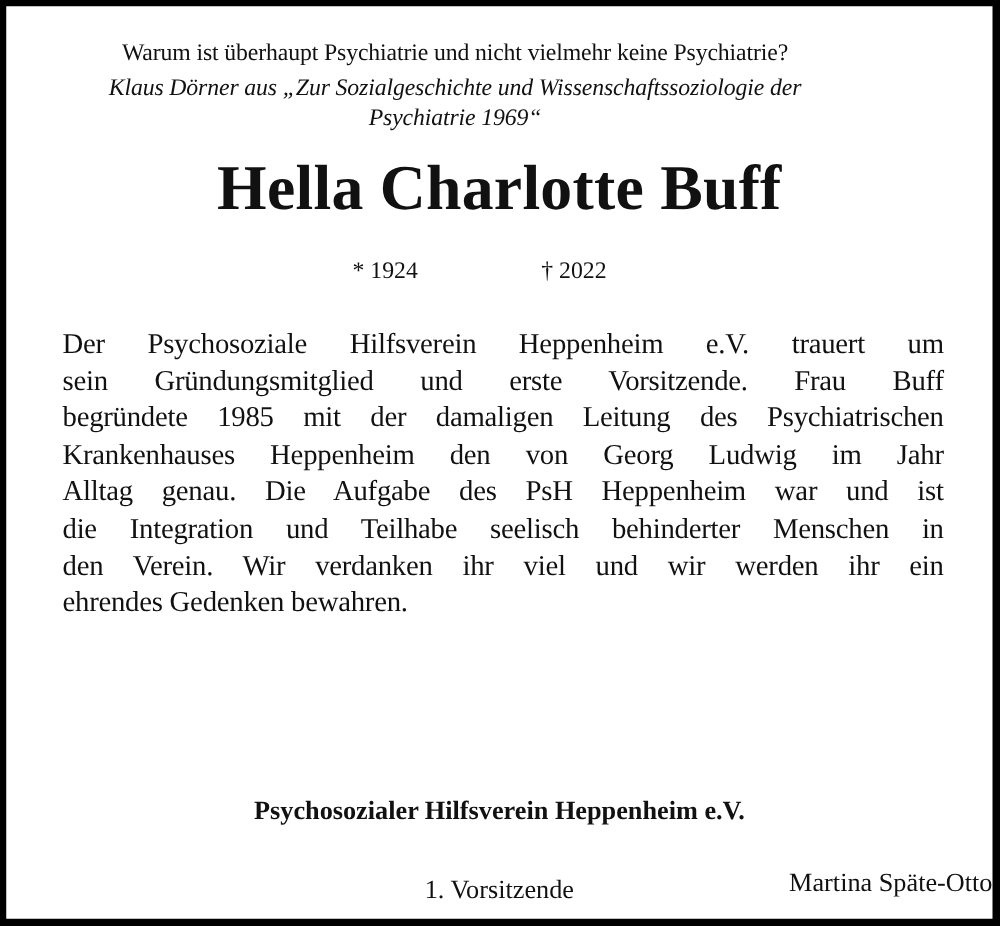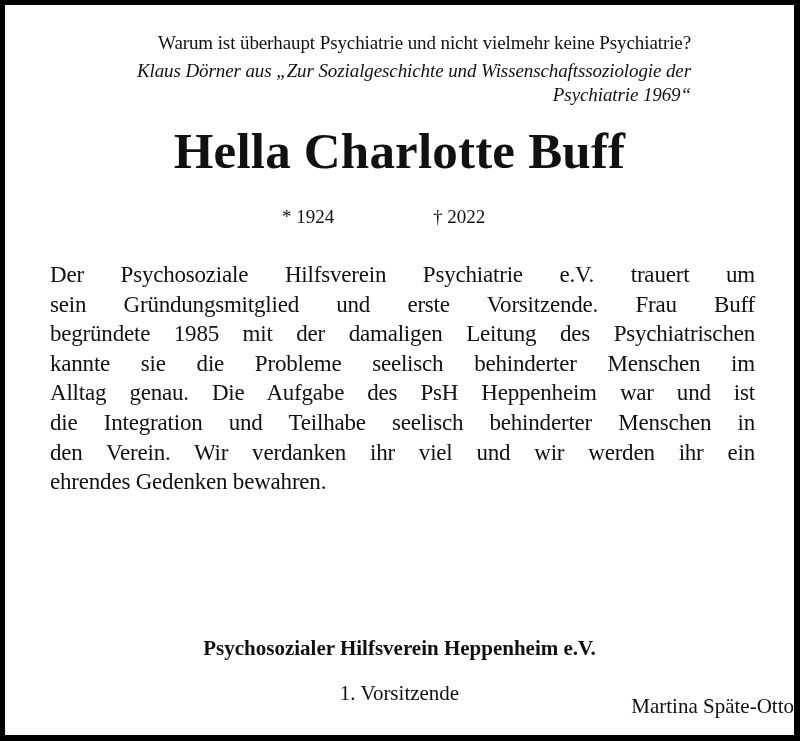--- a/index.html
+++ b/index.html
@@ -11,22 +11,22 @@
     }
     .paper {
       position: absolute;
       left: 5px; top: 5px;
       width: 789px; height: 730px;
       background: #fff;
       color: #111;
       font-family: "Liberation Serif", "DejaVu Serif", serif;
     }
     .quote-line {
-      position: absolute; left: 0; width: 686px;
-      text-align: right;
+      position: absolute; left: 16px; width: 686px;
+      text-align: center;
       font-size: 19px; line-height: 24px;
       letter-spacing: -0.1px;
     }
     .quote-main { top: 26px; }
     .quote-src1 { top: 54px; font-style: italic; }
     .quote-src2 { top: 78px; font-style: italic; }
     .name {
       position: absolute; left: 0; width: 789px; top: 118px;
       text-align: center;
       font-size: 51px; line-height: 56px; font-weight: bold;
@@ -45,45 +45,45 @@
       text-align-last: left;
       letter-spacing: -0.2px;
     }
     .body-text .ln { display: block; text-align: justify; text-align-last: justify; white-space: nowrap; }
     .body-text .ln.last { text-align-last: left; }
     .sig {
       position: absolute; left: 0; width: 789px; text-align: center;
       font-size: 21px; line-height: 27px;
     }
     .sig-org { top: 630px; font-weight: bold; }
-    .sig-role { top: 675px; font-family: Liberation Serif, serif; }
+    .sig-role { top: 693px; font-family: Liberation Serif, serif; }
     .sig-name { top: 688px; text-align: right; }
   </style>
 </head>
 <body>
 
 <div class="frame">
   <div class="paper">
 
     <div class="quote-line quote-main">Warum ist überhaupt Psychiatrie und nicht vielmehr keine Psychiatrie?</div>
     <div class="quote-line quote-src1">Klaus Dörner aus „Zur Sozialgeschichte und Wissenschaftssoziologie der</div>
     <div class="quote-line quote-src2">Psychiatrie 1969“</div>
 
     <div class="name">Hella Charlotte Buff</div>
 
     <div class="dates">
       <span class="born">* 1924</span>
       <span class="died">† 2022</span>
     </div>
 
     <div class="body-text">
-      <span class="ln">Der Psychosoziale Hilfsverein Psychiatrie e.V. trauert um</span>
+      <span class="ln">Der Psychosoziale Hilfsverein Heppenheim e.V. trauert um</span>
       <span class="ln">sein Gründungsmitglied und erste Vorsitzende. Frau Buff</span>
       <span class="ln">begründete 1985 mit der damaligen Leitung des Psychiatrischen</span>
-      <span class="ln">kannte sie die Probleme seelisch behinderter Menschen im</span>
+      <span class="ln">Krankenhauses Heppenheim den von Georg Ludwig im Jahr</span>
       <span class="ln">Alltag genau. Die Aufgabe des PsH Heppenheim war und ist</span>
       <span class="ln">die Integration und Teilhabe seelisch behinderter Menschen in</span>
       <span class="ln">den Verein. Wir verdanken ihr viel und wir werden ihr ein</span>
       <span class="ln last">ehrendes Gedenken bewahren.</span>
     </div>
 
     <div class="sig sig-org">Psychosozialer Hilfsverein Heppenheim e.V.</div>
     <div class="sig sig-role">1. Vorsitzende</div>
     <div class="sig sig-name">Martina Späte-Otto</div>
 

